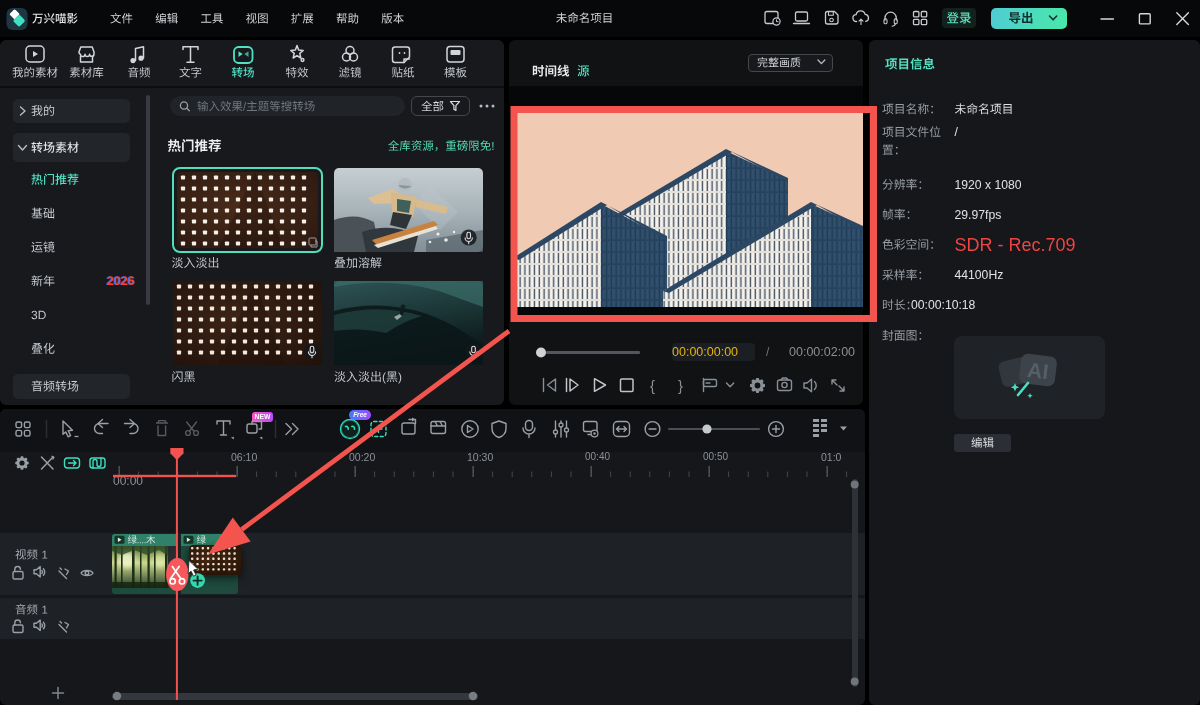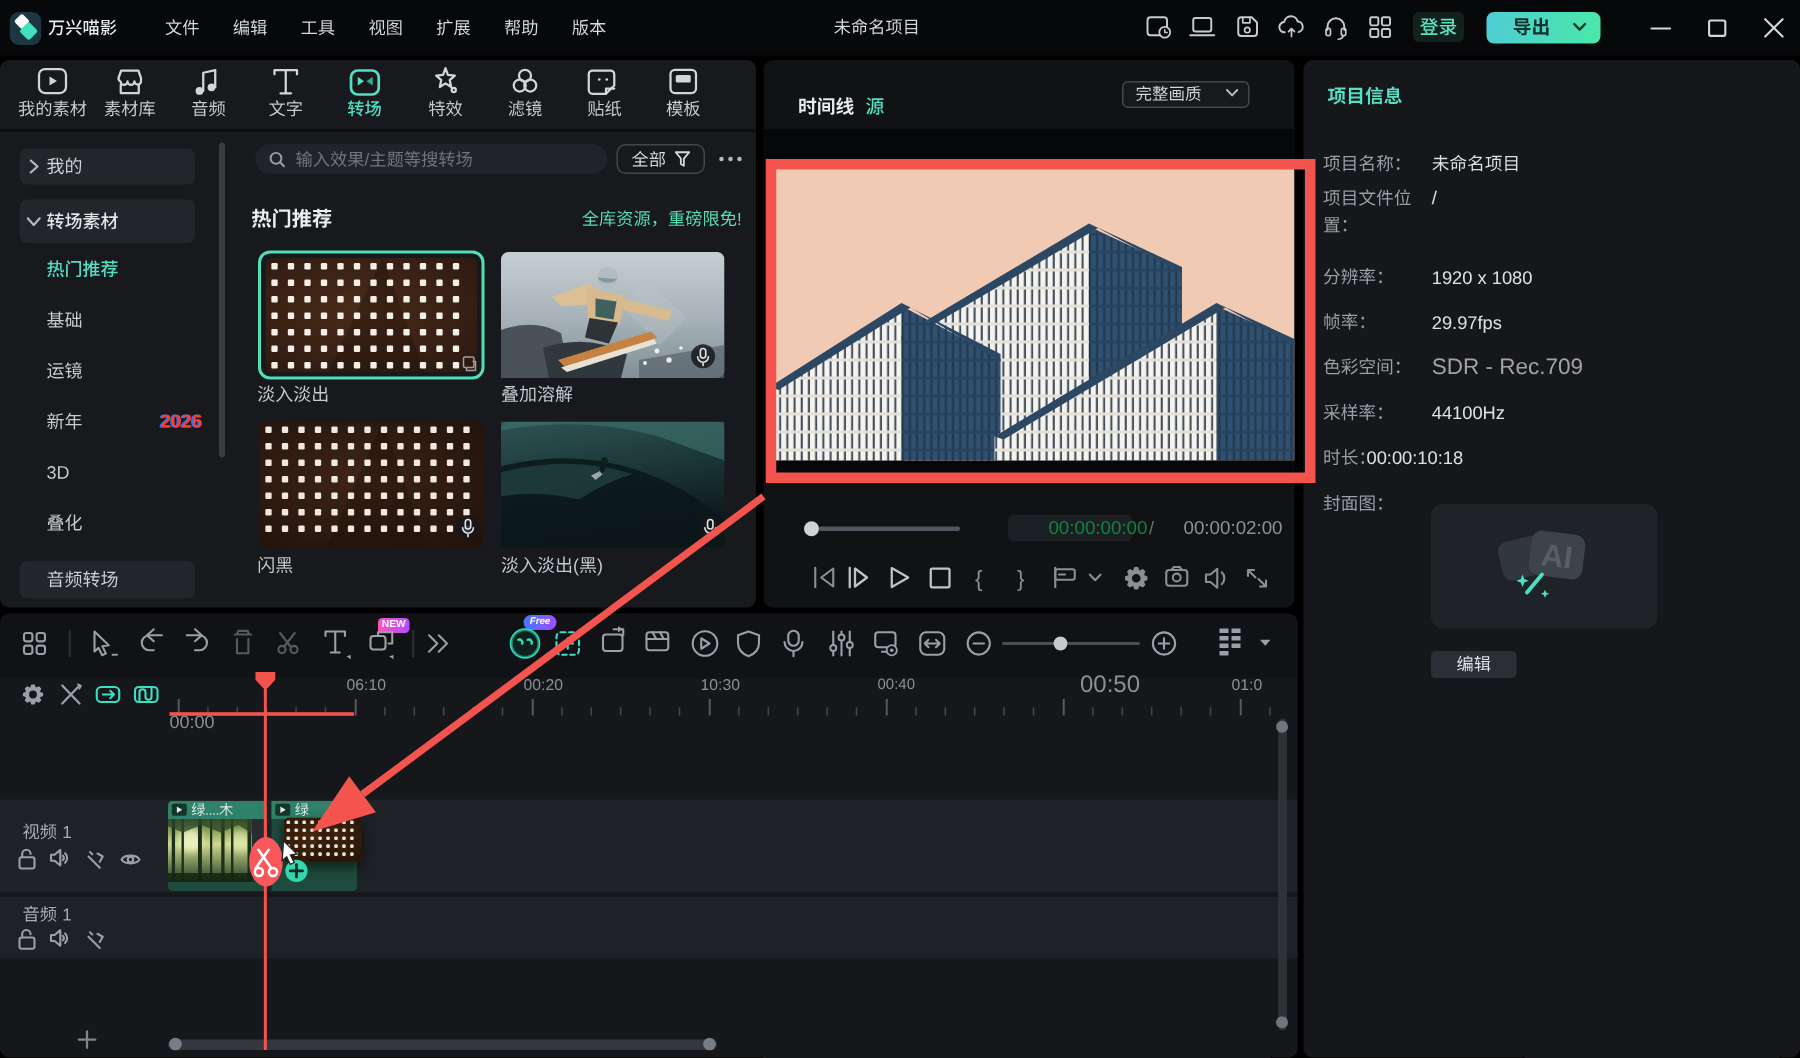--- a/index.html
+++ b/index.html
@@ -301,48 +301,48 @@
 </g>
 <g>
 <polygon points="298,95 150,182 150,198 298,198" fill="url(#latA)"></polygon>
 <polygon points="298,95 350,119 350,198 298,198" fill="url(#latB)"></polygon>
 <polygon points="298,93 304,96 156,184 150,182" fill="#2b4764"></polygon>
 <polygon points="298,93 350,117 350,122 304,96" fill="#2b4764"></polygon>
 </g>
 </svg>
 <div class="ab" style="left:546px;top:351.3px;width:94px;height:2.6px;background:#53575d;border-radius:1.3px"></div>
 <div class="ab" style="left:672px;top:343px;width:83px;height:18px;background:#1b1e22;border-radius:4px"></div>
-<div class="ab" style="left:672px;top:343px;width:93px;height:18px;font-size:12.5px;color:#15803d;text-align:right;line-height:18px">00:00:00:00</div>
+<div class="ab" style="left:672px;top:343px;width:93px;height:18px;font-size:12.5px;color:#eab308;text-align:left;line-height:18px">00:00:00:00</div>
 <div class="ab" style="left:766px;top:343px;width:10px;height:18px;font-size:12px;color:#70757b;line-height:18px">/</div>
 <div class="ab" style="left:789px;top:343px;width:70px;height:18px;font-size:12.5px;color:#8a9096;line-height:18px">00:00:02:00</div>
 <div class="ab" style="left:954.5px;top:125.0px;font-size:12.2px;color:#dfe2e5;line-height:14px">/</div>
 <div class="ab" style="left:954.5px;top:177.5px;font-size:12.2px;color:#dfe2e5;line-height:14px">1920 x 1080</div>
 <div class="ab" style="left:954.5px;top:207.5px;font-size:12.2px;color:#dfe2e5;line-height:14px">29.97fps</div>
-<div class="ab" style="left:954.5px;top:237.5px;font-size:15px;color:#a3a3a3;line-height:14px">SDR - Rec.709</div>
+<div class="ab" style="left:954.5px;top:237.5px;font-size:18px;color:#ef4444;line-height:14px">SDR - Rec.709</div>
 <div class="ab" style="left:954.5px;top:268.0px;font-size:12.2px;color:#dfe2e5;line-height:14px">44100Hz</div>
 <div class="ab" style="left:911px;top:298.0px;font-size:12.2px;color:#dfe2e5;line-height:14px">00:00:10:18</div>
 <div class="ab" style="left:954px;top:336px;width:151px;height:83px;background:#1f2227;border-radius:8px"></div>
 <svg class="ab" style="left:994px;top:349px" width="72" height="58" viewBox="0 0 72 58">
 <rect x="6" y="10" width="30" height="26" rx="6" fill="#343a41" transform="rotate(-14 21 23)" opacity="0.9"></rect>
 <rect x="26" y="6" width="36" height="30" rx="7" fill="#3d434b" transform="rotate(7 44 21)"></rect>
 <text x="44" y="29" font-family="Liberation Sans" font-size="21" font-weight="bold" fill="#575e66" text-anchor="middle" transform="rotate(7 44 21)">AI</text>
 <path d="M24 46l10-12" stroke="#49dfc0" stroke-width="2.6" stroke-linecap="round"></path>
 <path d="M21 34l1.2 3 3 1.2-3 1.2-1.2 3-1.2-3-3-1.2 3-1.2z" fill="#49dfc0"></path>
 <path d="M36 44l0.8 2 2 0.8-2 0.8-0.8 2-0.8-2-2-0.8 2-0.8z" fill="#49dfc0"></path>
 </svg>
 <div class="ab" style="left:954px;top:434px;width:57px;height:17.5px;background:#2b2f35;border-radius:3px"></div>
 <div class="ab" style="left:0;top:409px;width:865px;height:43px;background:#101215;border-radius:6px 6px 0 0"></div>
 <div class="ab" style="left:252px;top:411.5px;width:21px;height:10px;background:linear-gradient(95deg,#ff51c2,#b44bff);border-radius:3px 3px 3px 1px;font-size:6.8px;font-weight:bold;color:#fff;text-align:center;line-height:10px">NEW</div>
 <div class="ab" style="left:349px;top:409.5px;width:22px;height:10px;background:linear-gradient(95deg,#3f7bff,#a44bff);border-radius:5px;font-size:6.5px;font-weight:bold;color:#fff;text-align:center;line-height:10px;font-style:italic">Free</div>
 <div class="ab" style="left:113.0px;top:475px;font-size:12px;color:#8b9197;line-height:12px">00:00</div>
 <div class="ab" style="left:231.0px;top:451px;font-size:10.5px;color:#8b9197;line-height:12px">06:10</div>
 <div class="ab" style="left:349.0px;top:451px;font-size:10.5px;color:#8b9197;line-height:12px">00:20</div>
 <div class="ab" style="left:467.0px;top:451px;font-size:10.5px;color:#8b9197;line-height:12px">10:30</div>
 <div class="ab" style="left:585.0px;top:451px;font-size:10px;color:#8b9197;line-height:12px">00:40</div>
-<div class="ab" style="left:720px;top:451px;font-size:16px;color:#8b9197;line-height:12px">00:50</div>
+<div class="ab" style="left:703.0px;top:451px;font-size:10px;color:#8b9197;line-height:12px">00:50</div>
 <div class="ab" style="left:821.0px;top:451px;font-size:10.5px;color:#8b9197;line-height:12px">01:0</div>
 <div class="ab" style="left:0;top:533px;width:865px;height:62px;background:#1e2125"></div>
 <div class="ab" style="left:0;top:598px;width:865px;height:41px;background:#1e2125"></div>
 <div class="ab" style="left:111.5px;top:534px;width:65.5px;height:60px;background:#1d4b3e;border-radius:3px 0 0 3px"></div>
 <div class="ab" style="left:111.5px;top:534px;width:65.5px;height:11.5px;background:#2f8169;border-radius:3px 0 0 0"></div>
 <div class="ab" style="left:180.5px;top:534px;width:57px;height:60px;background:#1e4b3d;border-radius:0 3px 3px 0"></div>
 <div class="ab" style="left:180.5px;top:534px;width:57px;height:11.5px;background:#2f8169;border-radius:0 3px 0 0"></div>
 <svg class="ab" style="left:111.5px;top:545.5px" width="66" height="42" viewBox="0 0 66 42">
 <defs>
       <linearGradient id="fo" x1="0" y1="0" x2="0" y2="1">

